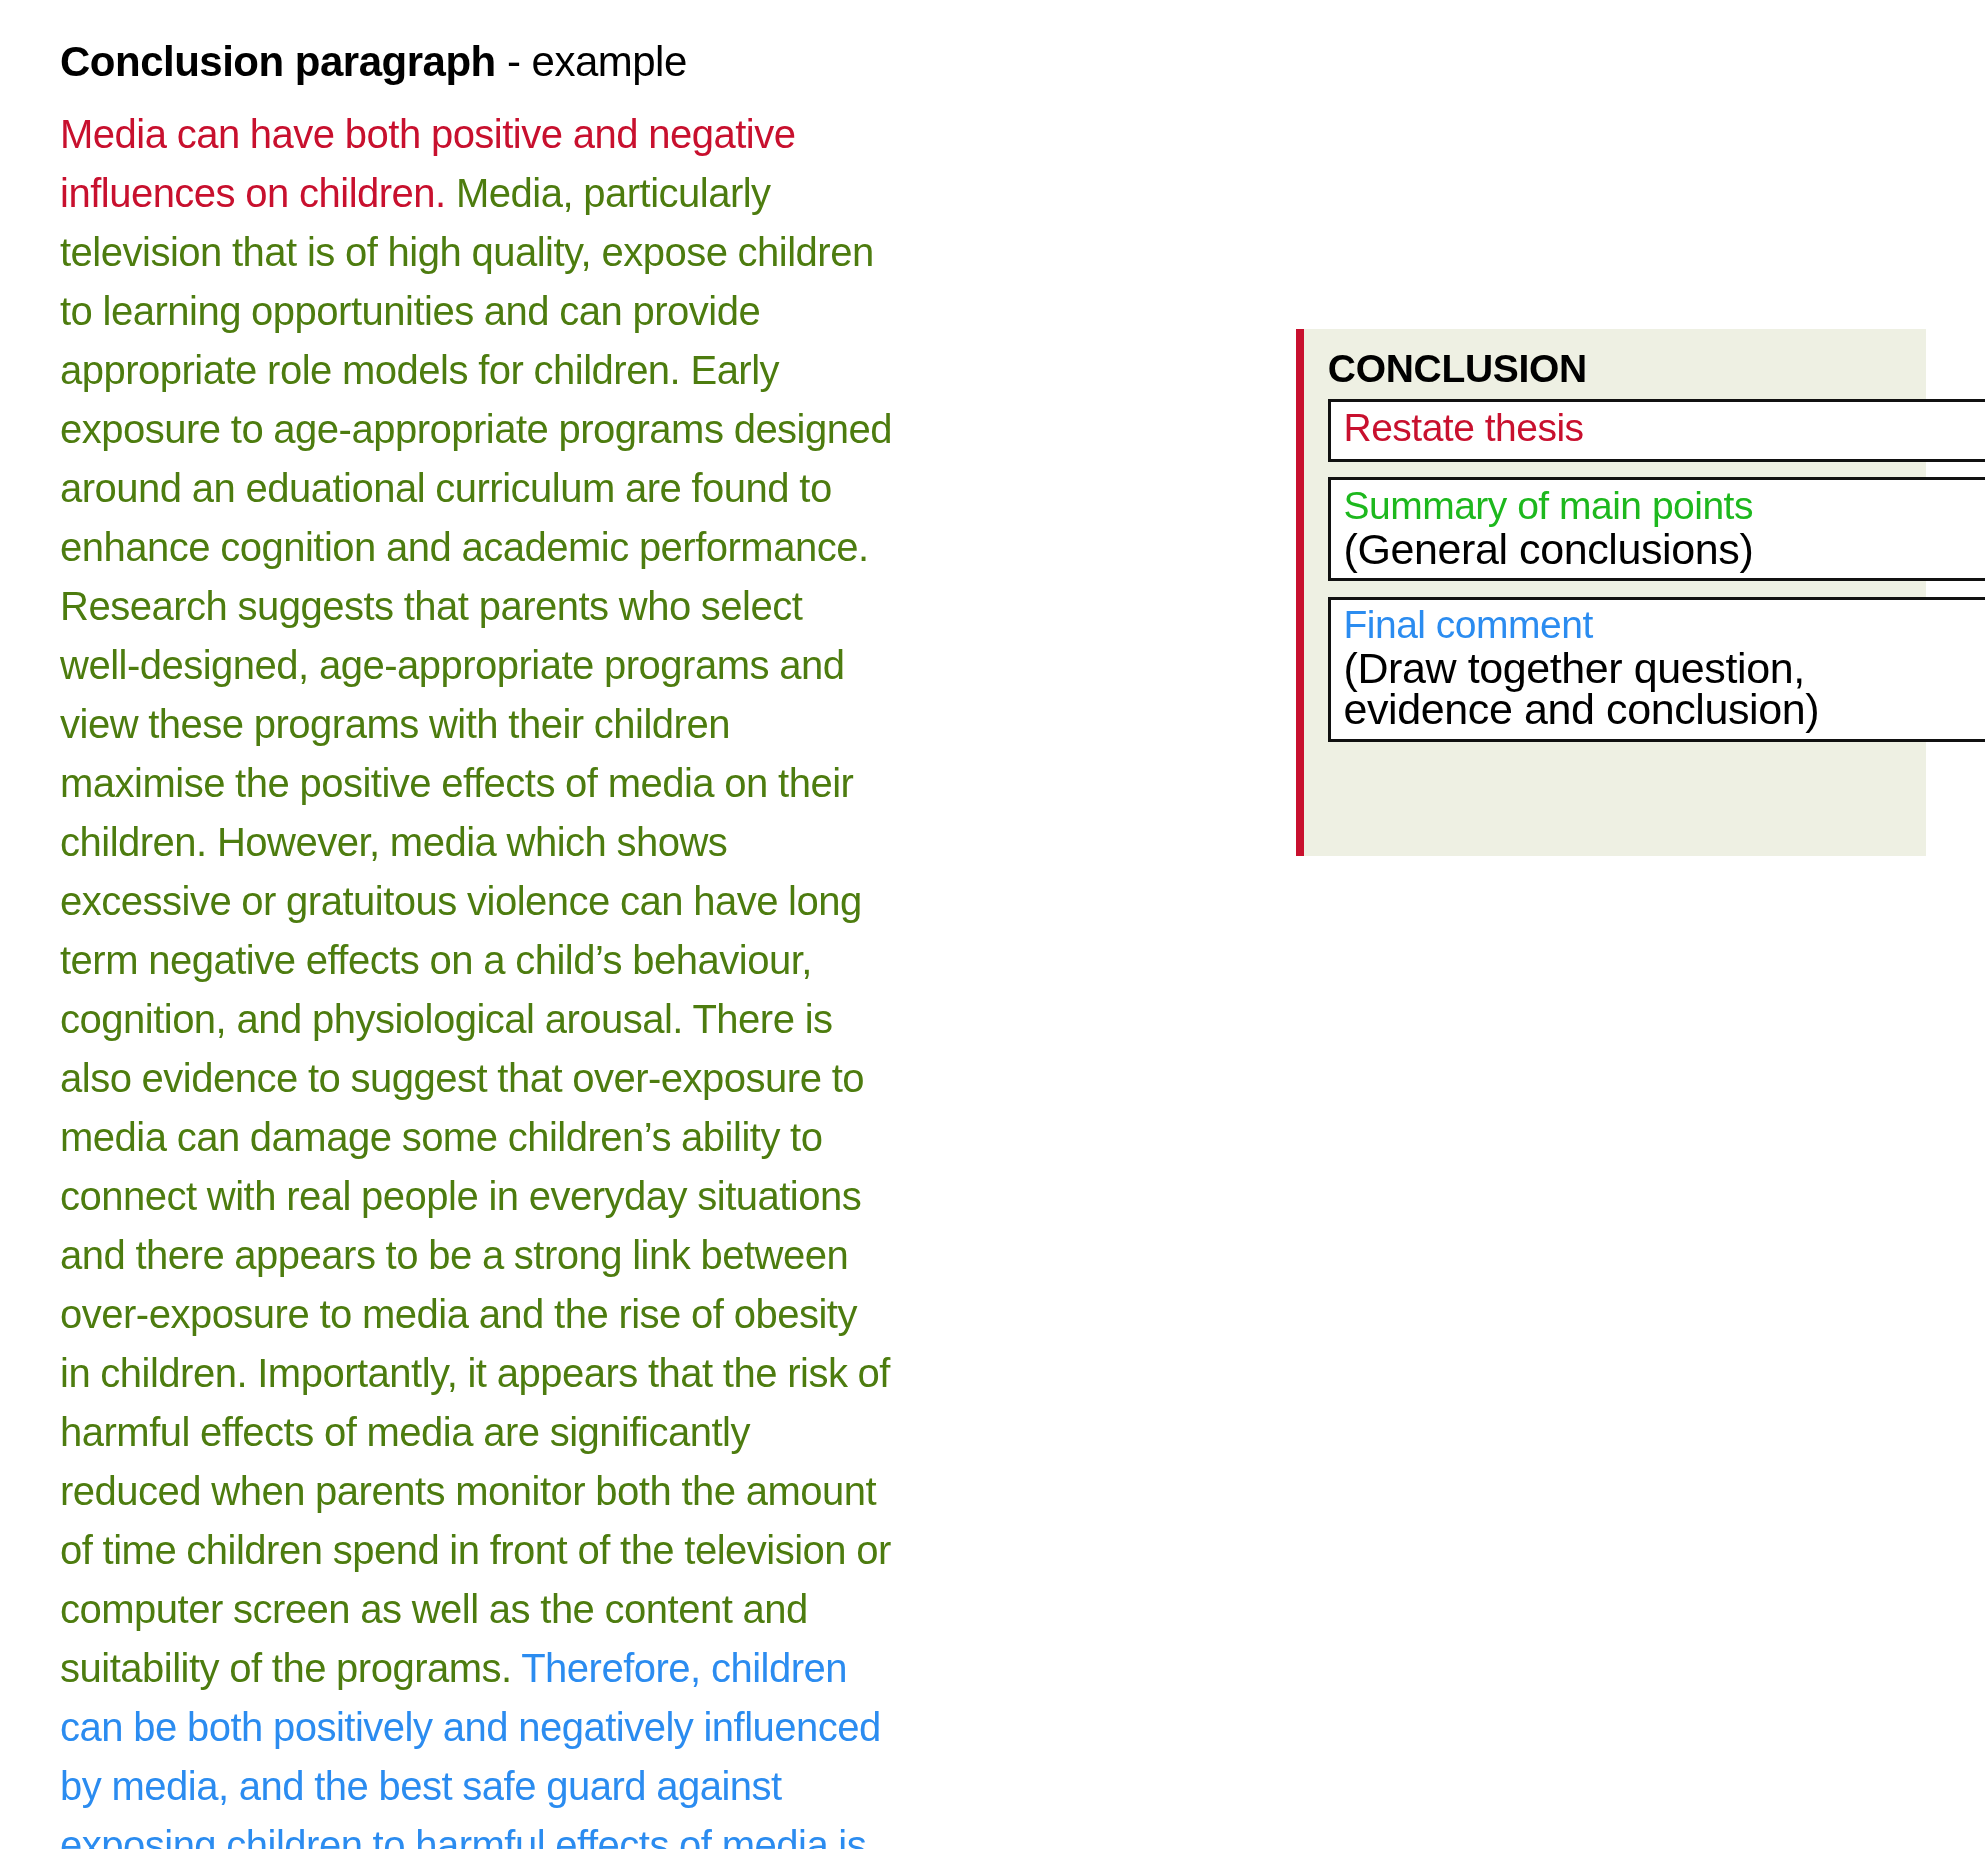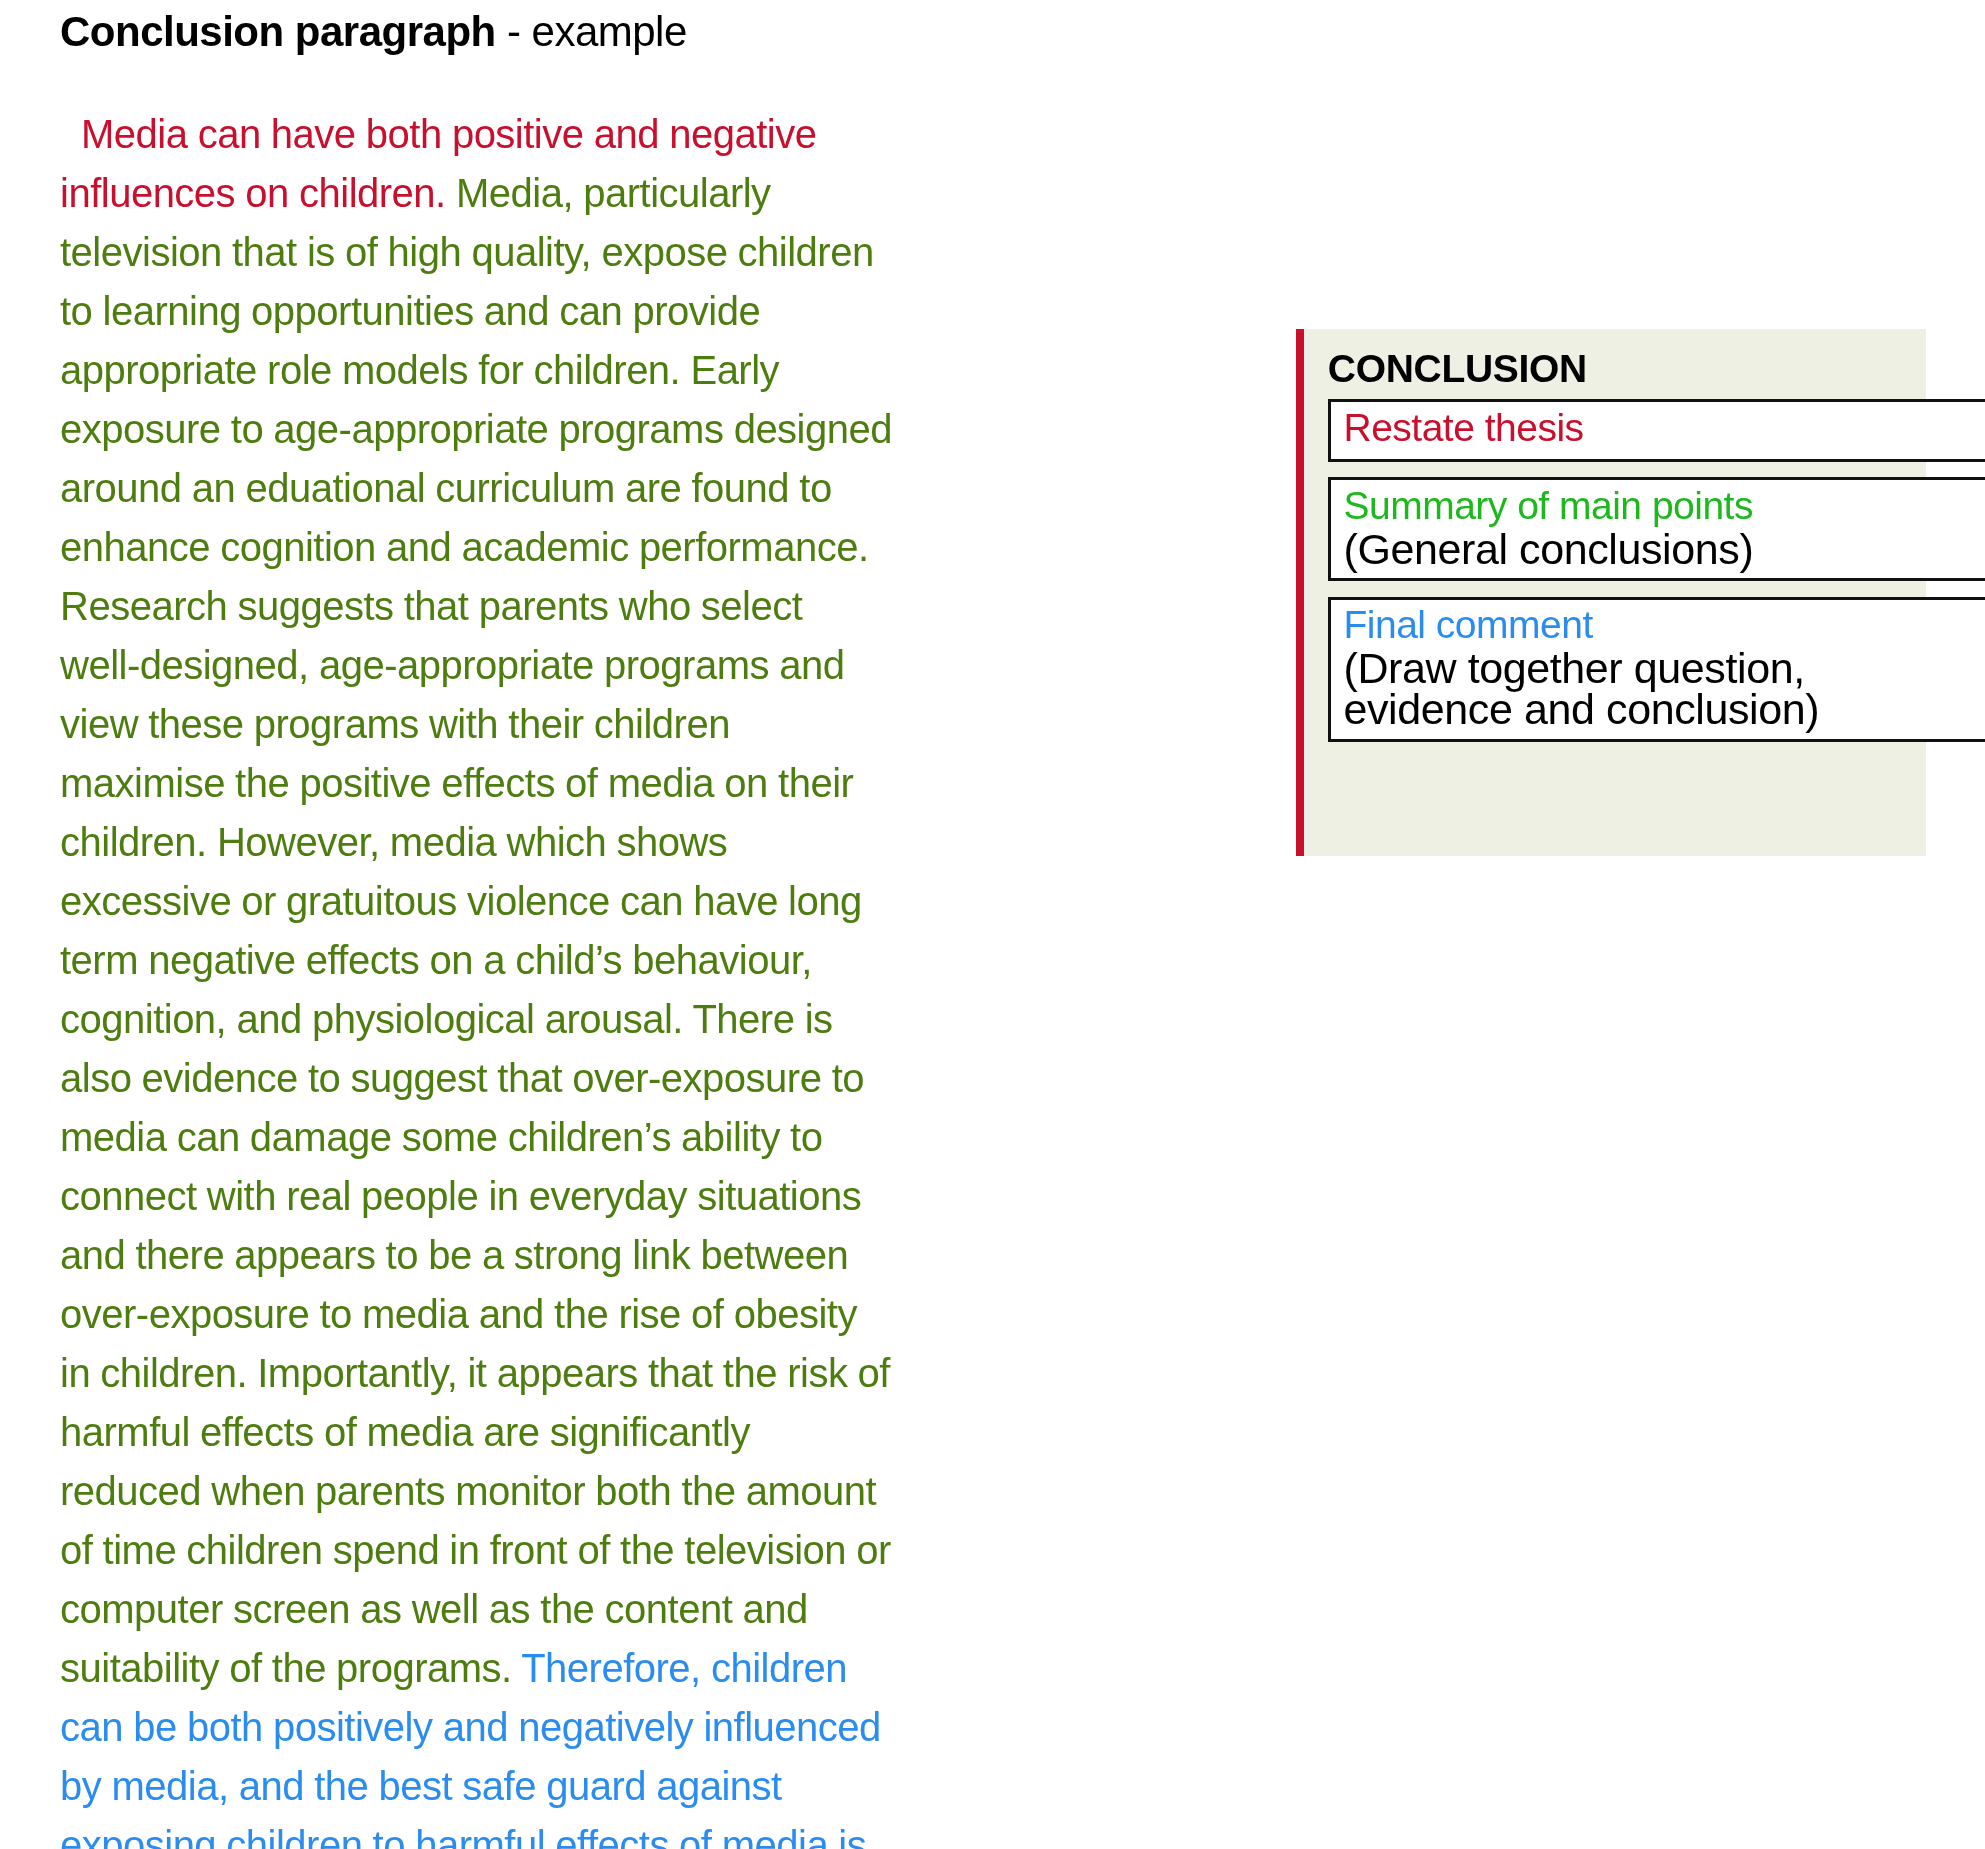--- a/index.html
+++ b/index.html
@@ -12,21 +12,21 @@
     height: 1849px;
     position: relative;
     font-family: "Liberation Sans", sans-serif;
     overflow: hidden;
   }
 
   
   #doc-title {
     position: absolute;
     left: 60px;
-    top: 9px;
+    top: 39px;
     font-size: 42px;
     line-height: 1.1;
     color: #000000;
     white-space: nowrap;
     letter-spacing: -0.5px;
   }
   #doc-title .t-strong {
     font-weight: bold;
   }
   #doc-title .t-rest {
@@ -38,21 +38,21 @@
     position: absolute;
     left: 60px;
     top: 105px;
     width: 832px;
     font-size: 40px;
     line-height: 59px;
     letter-spacing: -0.5px;
     word-spacing: -0.4px;
     text-align: left;
   }
-  .seg-red   { color: #C8102E; margin-left: 21px; }
+  .seg-red   { color: #C8102E; }
   .seg-green { color: #4d7c0f; margin-top: 28px; }
   .seg-blue  { color: #2B8CF0; }
 
   
   #side-panel {
     position: absolute;
     left: 1296px;
     top: 329px;
     width: 630px;
     height: 527px;

